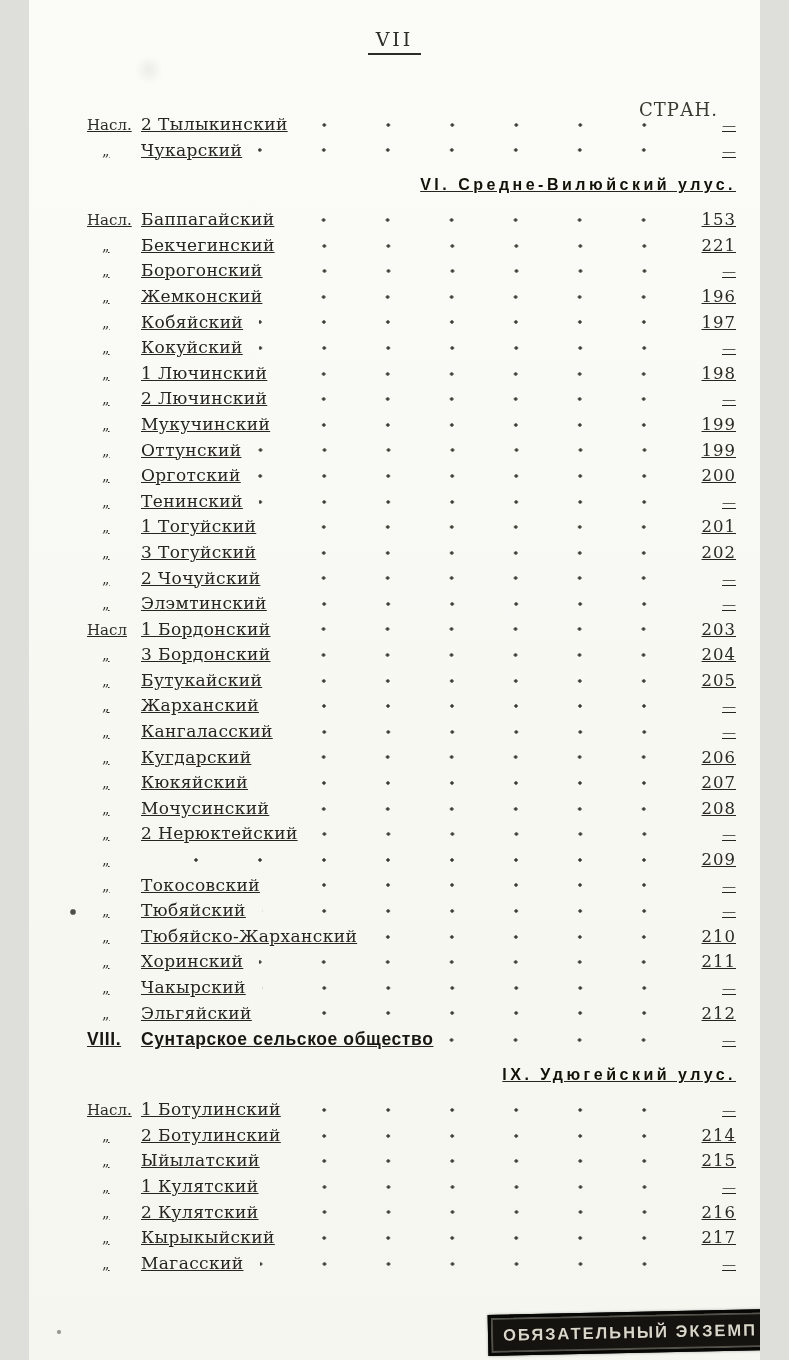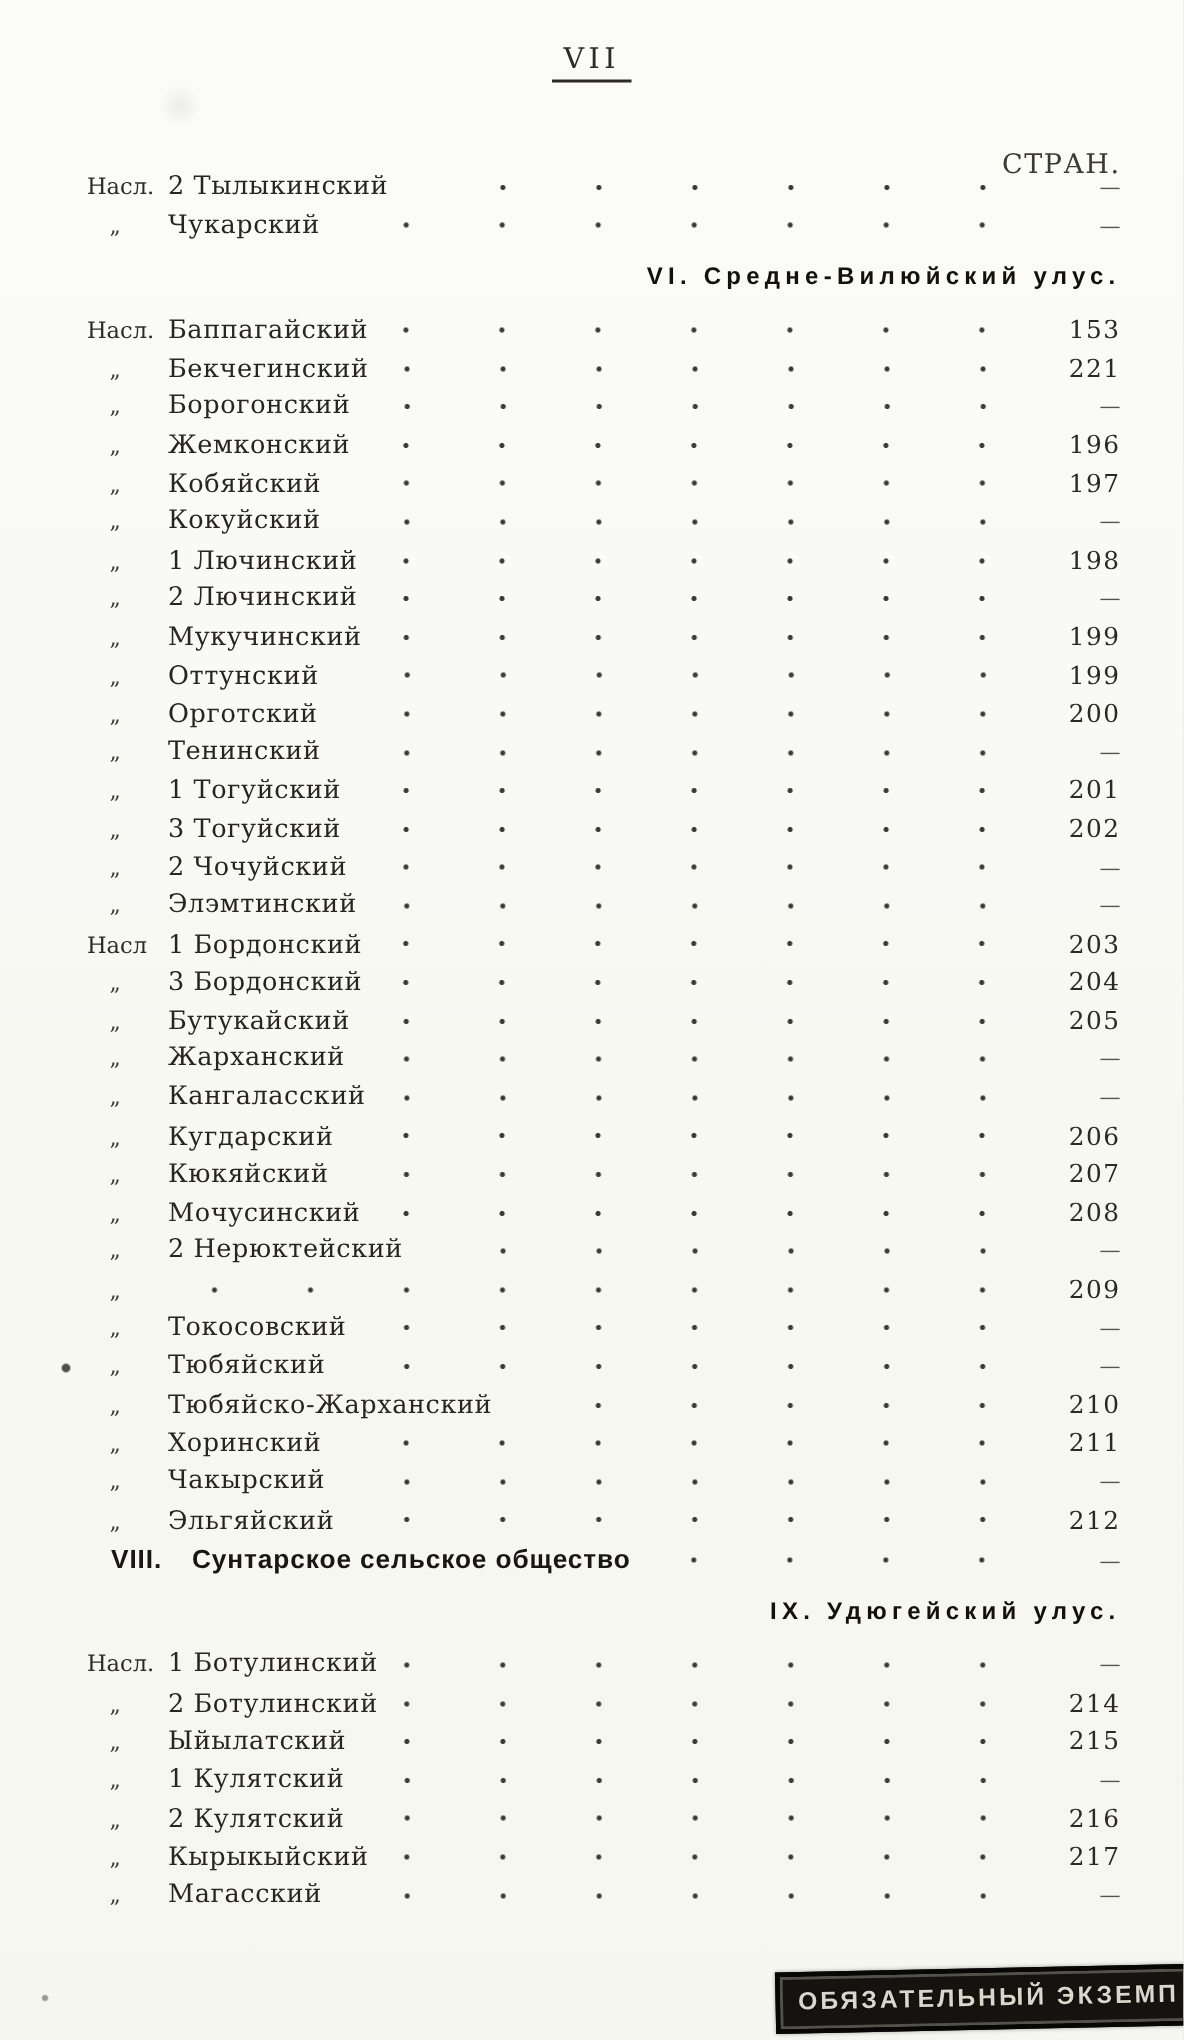--- a/index.html
+++ b/index.html
@@ -1,18 +1,18 @@
 <!DOCTYPE html>
 <html><head>
 <meta charset="utf-8">
 <style>
   html, body { margin: 0; padding: 0; background: #dededa; }
   .page {
     position: relative;
-    width: 789px;
+    width: 731px;
     height: 1360px;
     margin: 0 auto;
     background: #fafaf6;
     background-image:
       radial-gradient(circle at 44px 912px, rgba(20,20,16,.75) 2.2px, rgba(0,0,0,0) 3.5px),
       radial-gradient(circle at 30px 1332px, rgba(40,40,34,.45) 1.5px, rgba(0,0,0,0) 2.6px),
       radial-gradient(circle at 120px 70px,  rgba(0,0,0,.05) 2px, rgba(0,0,0,0) 14px),
       linear-gradient(180deg, #fbfbf8 0%, #f8f8f3 55%, #f6f6f0 100%);
     overflow: hidden;
     font-family: "DejaVu Serif", serif;
@@ -36,21 +36,21 @@
   .col-header {
     position: absolute;
     top: 99px; right: 42px;
     font-size: 18px;
     letter-spacing: 1px;
     color: #3c3b31;
   }
 
   .toc {
     position: absolute;
-    top: 112px; left: 58px; right: 42px;
+    top: 112px; left: 58px; right: 24px; text-decoration: underline;
   }
 
   .toc-row {
     display: flex;
     align-items: baseline;
     height: 25.6px;
     font-size: 17px;
     line-height: 25.6px;
     white-space: nowrap;
   }
@@ -97,21 +97,21 @@
   }
 
   .row-bold .row-label,
   .row-bold .row-name {
     font-family: "Liberation Sans", sans-serif;
     font-weight: bold;
     font-size: 17.5px;
     letter-spacing: 0.6px;
     color: #181713;
   }
-  .row-bold { height: 27px; line-height: 27px; margin-left: 16px; }
+  .row-bold { height: 27px; line-height: 27px; }
 
   .section-heading {
     height: 44px;
     line-height: 44px;
     text-align: right;
     font-family: "Liberation Sans", sans-serif;
     font-weight: bold;
     font-size: 16px;
     letter-spacing: 3.5px;
     color: #131209;

